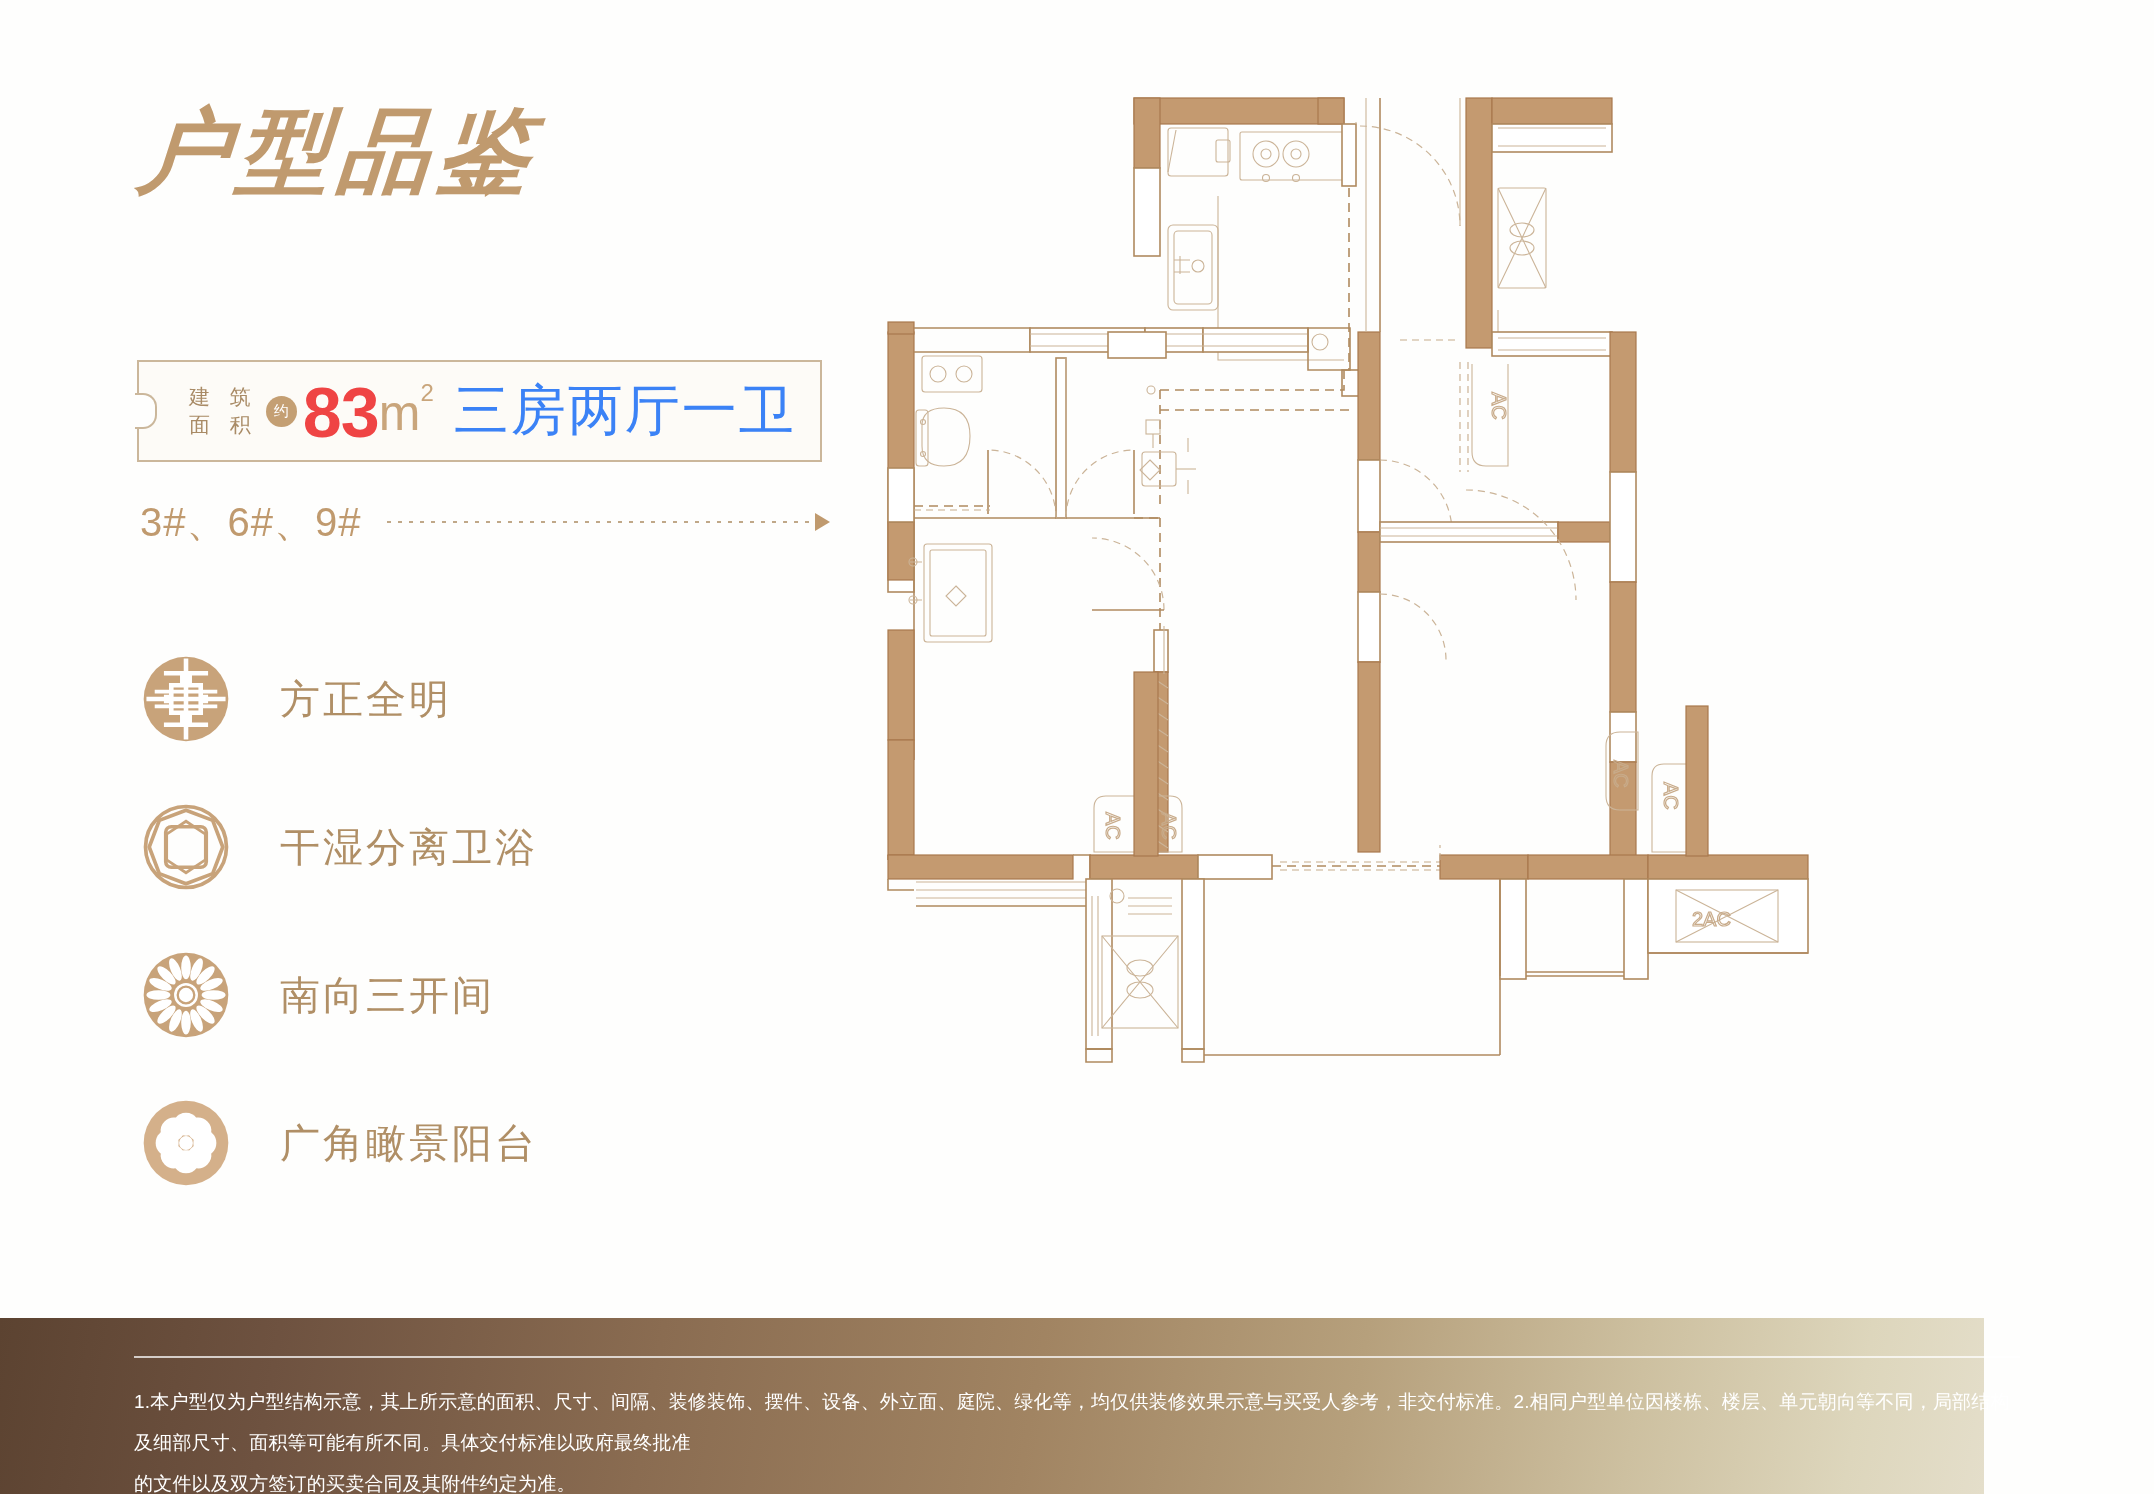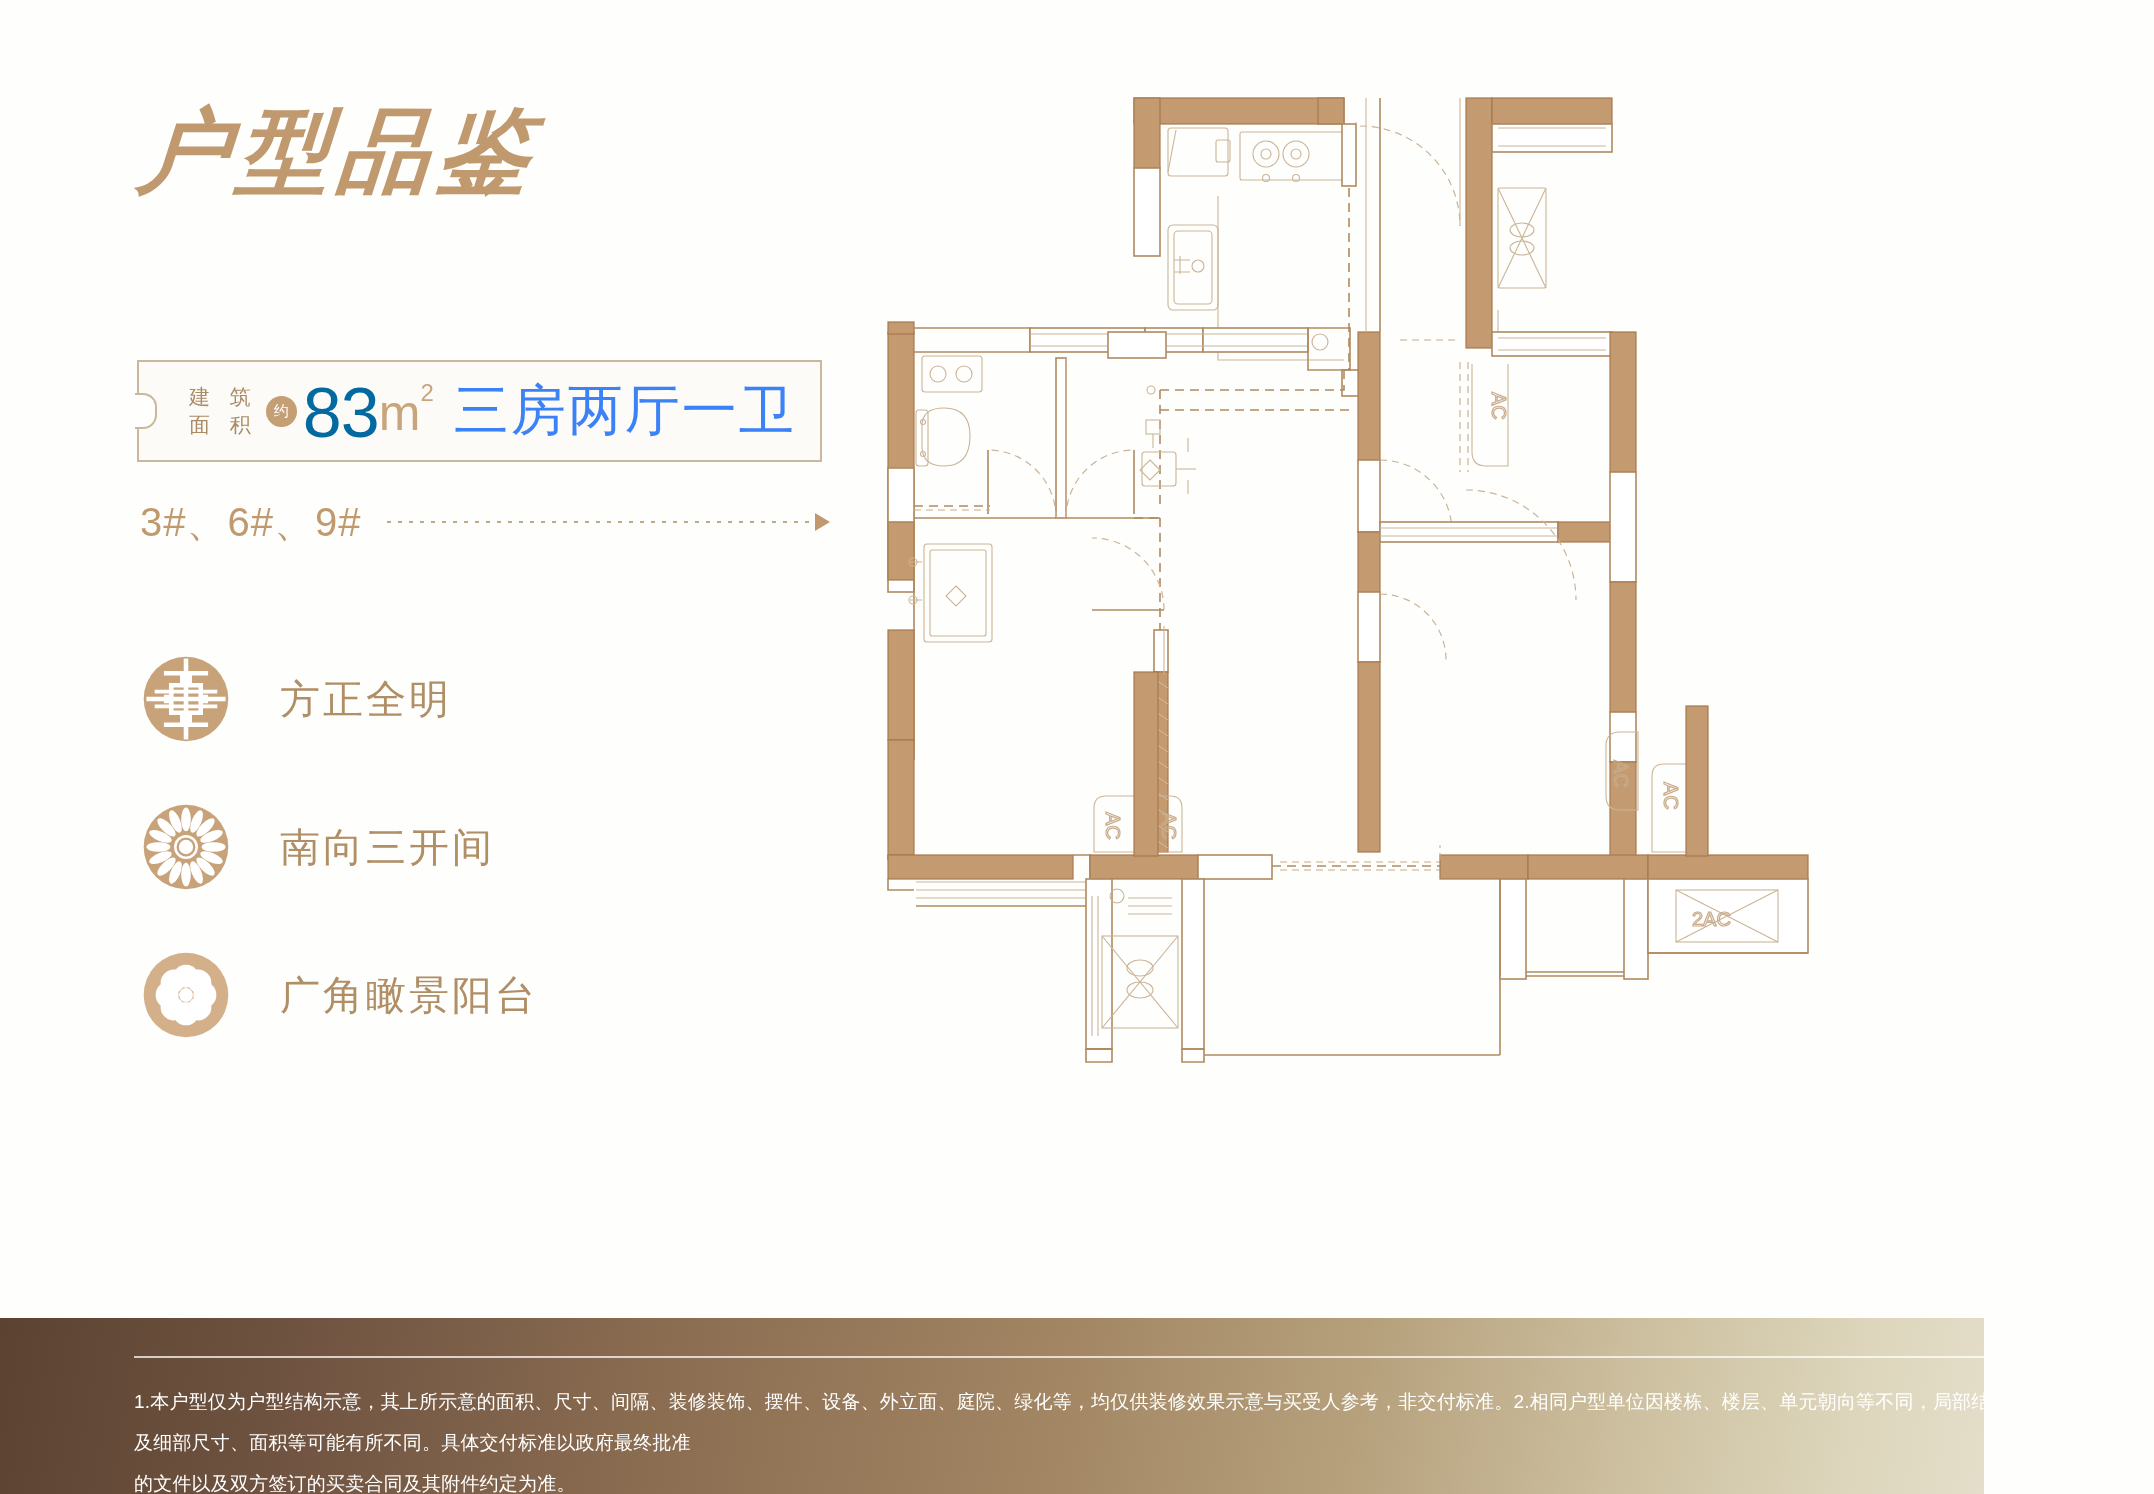--- a/index.html
+++ b/index.html
@@ -64,21 +64,21 @@
     margin-right: 8px;
   }
   .about-circle {
     width: 31px; height: 31px; border-radius: 50%;
     background: #c49f73; color: #ffffff;
     font-size: 15px; display: flex;
     align-items: center; justify-content: center;
     margin-right: 6px; flex: 0 0 auto;
   }
   .big-area {
-    font-size: 70px; color: #0369a1; font-weight: 400;
+    font-size: 70px; color: #ef4444; font-weight: 700;
     letter-spacing: -1px; line-height: 1;
     position: relative; top: 2px;
   }
   .unit-m { font-size: 50px; color: #c9a57b; position: relative; top: 2px; }
   .unit-sup { font-size: 24px; color: #c9a57b; vertical-align: super; position: relative; top: -18px; }
   .room-type {
     font-size: 55px; color: #3b82f6; letter-spacing: 2px;
     margin-left: 20px; white-space: nowrap;
   }
 
@@ -190,20 +190,31 @@
             </g>
             <g fill="none" stroke="#ffffff" stroke-width="4">
               <line x1="16" y1="42" x2="84" y2="42"></line>
               <line x1="16" y1="58" x2="84" y2="58"></line>
             </g>
           </svg>
         </span>
         <span class="feature-label">方正全明</span>
       </div>
 
+      <div class="feature-row">
+        <span class="feature-icon">
+          <svg viewBox="0 0 100 100" width="92" height="92">
+            <circle cx="50" cy="50" r="44" fill="none" stroke="#c8a37a" stroke-width="4"></circle>
+            <polygon points="50,10 79,21 90,50 79,79 50,90 21,79 10,50 21,21" fill="none" stroke="#c8a37a" stroke-width="4"></polygon>
+            <rect x="28" y="28" width="44" height="44" rx="6" fill="none" stroke="#c8a37a" stroke-width="4"></rect>
+            <polygon points="50,22 71,36 71,64 50,78 29,64 29,36" fill="none" stroke="#c8a37a" stroke-width="3"></polygon>
+          </svg>
+        </span>
+        <span class="feature-label">干湿分离卫浴</span>
+      </div>
 
       <div class="feature-row">
         <span class="feature-icon">
           <svg viewBox="0 0 100 100" width="92" height="92">
             <circle cx="50" cy="50" r="46" fill="#c8a37a"></circle>
             <g fill="#ffffff">
               <g id="petalset">
                 <ellipse cx="50" cy="20" rx="5.2" ry="13"></ellipse>
               </g>
               <use href="#petalset" transform="rotate(22.5 50 50)"></use>

